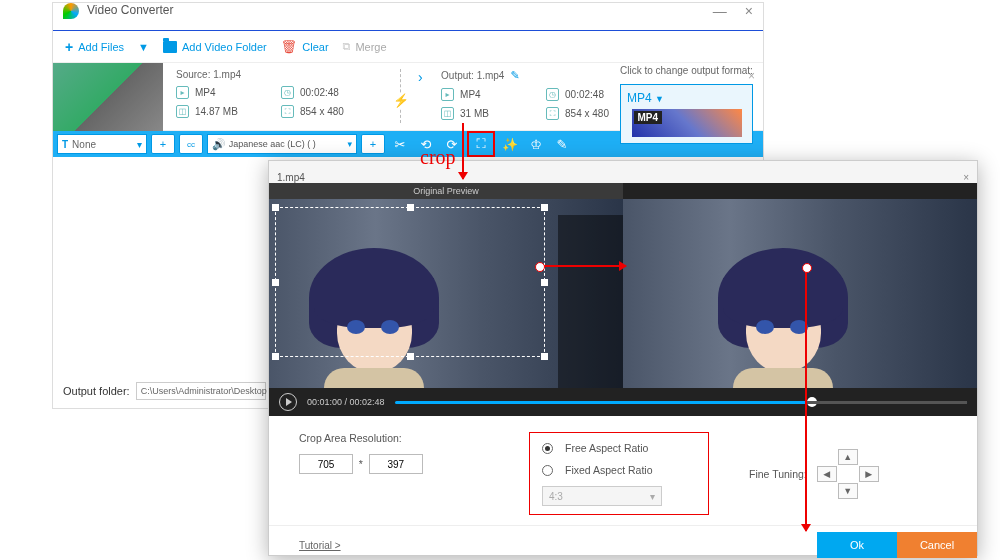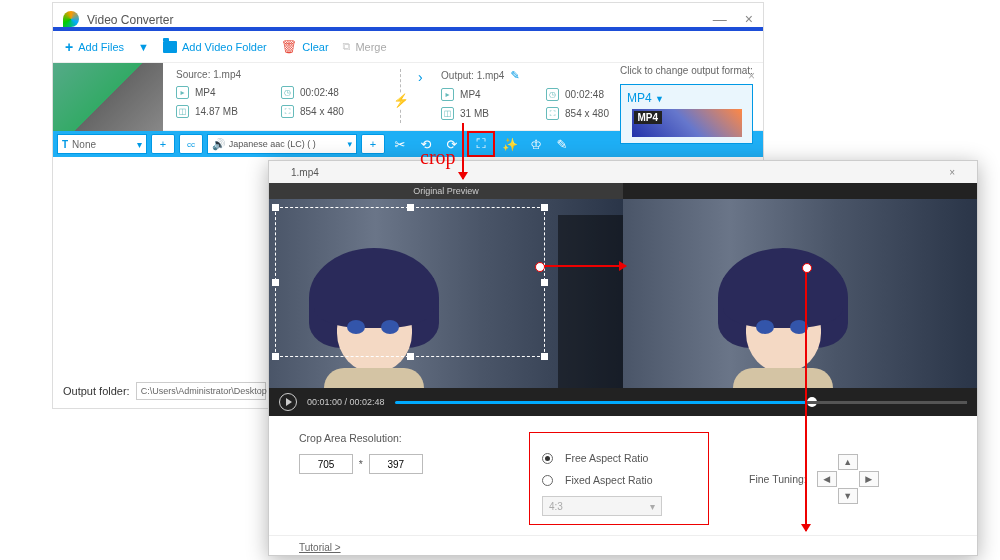--- a/index.html
+++ b/index.html
@@ -1,18 +1,18 @@
 <!DOCTYPE html>
 <html><head>
 <meta charset="utf-8">
 <style>
 *{box-sizing:border-box;margin:0;padding:0;font-family:"Segoe UI",Arial,sans-serif}
 body{width:1000px;height:560px;background:#fff;position:relative;overflow:hidden;font-size:11px;color:#333}
 .main-window{position:absolute;left:52px;top:2px;width:712px;height:407px;border:1px solid #ddd;background:#fff}
-.titlebar{height:28px;display:flex;align-items:flex-end;padding:0 10px;border-bottom:4px solid #1d4ed8}
+.titlebar{height:28px;display:flex;align-items:flex-start;padding:0 10px;border-bottom:1px solid #1d4ed8}
 .logo{width:16px;height:16px;background:conic-gradient(#f90,#0af,#0c0,#f90);border-radius:50% 50% 50% 0;margin-right:8px}
 .title{font-size:12px;color:#555}
 .winbtns{margin-left:auto;display:flex;gap:18px;color:#888;font-size:14px}
 .toolbar{height:32px;display:flex;align-items:center;padding:0 12px;gap:14px;border-bottom:1px solid #eee}
 .tbtn{display:flex;align-items:center;gap:5px;color:#0099e5;font-size:11px}
 .tbtn.gray{color:#aaa}
 .plus{color:#0099e5;font-weight:bold;font-size:14px}
 .chev{color:#0099e5;font-size:11px}
 .folder-i{width:14px;height:12px;background:#0099e5;border-radius:1px;position:relative}
 .folder-i:before{content:"";position:absolute;top:-3px;left:0;width:6px;height:3px;background:#0099e5;border-radius:1px 1px 0 0}
@@ -43,21 +43,21 @@
 .sidebar{position:absolute;right:10px;top:62px;width:133px;text-align:left}
 .sidelbl{font-size:10px;color:#666;margin-bottom:8px}
 .fmtbox{border:1px solid #0099e5;background:#eaf6fd;padding:6px}
 .fmtsel{color:#0099e5;font-size:12px;font-weight:400;margin-bottom:4px}
 .fmtthumb{width:110px;height:28px;background:linear-gradient(45deg,#23a,#67c,#f84);position:relative;margin:0 auto}
 .fmtbadge{position:absolute;top:2px;left:2px;background:#222;color:#fff;font-size:10px;font-weight:bold;padding:1px 4px}
 .bottombar{position:absolute;bottom:8px;left:10px;display:flex;align-items:center;gap:6px}
 .pathbox{width:130px;height:18px;border:1px solid #ccc;padding:0 4px;font-size:9px;color:#666;display:flex;align-items:center}
 
 .crop-dialog{position:absolute;left:268px;top:160px;width:710px;height:396px;background:#fff;border:1px solid #ccc;box-shadow:0 4px 20px rgba(0,0,0,.3)}
-.crop-title{height:22px;background:#f5f5f5;display:flex;align-items:center;padding:0 22px;font-size:10px;color:#555}
+.crop-title{height:22px;background:#f5f5f5;display:flex;align-items:flex-end;padding:0 8px;font-size:10px;color:#555}
 .crop-close{margin-left:auto;color:#888}
 .previews{display:flex;height:205px}
 .prev{flex:1;position:relative;background:#222}
 .prev-hdr{position:absolute;top:0;left:0;right:0;height:16px;background:#3a3a3a;color:#ccc;font-size:9px;text-align:center;line-height:16px}
 .anime{position:absolute;top:16px;left:0;right:0;bottom:0;background:linear-gradient(90deg,#4a5568 0%,#6a7588 30%,#4a5568 60%,#2a3548 100%);overflow:hidden}
 .face{position:absolute;width:130px;height:150px;bottom:-10px}
 .face.left{left:40px}
 .face.right{left:95px}
 .hair{position:absolute;width:130px;height:100px;background:#2a2a5a;border-radius:60% 60% 30% 30%;top:0}
 .fringe{position:absolute;width:120px;height:50px;background:#2a2a5a;top:30px;left:5px;border-radius:0 0 40% 40%}
@@ -75,21 +75,21 @@
 .player{height:28px;background:#222;display:flex;align-items:center;padding:0 10px;gap:10px;color:#ccc;font-size:9px}
 .playbtn{width:18px;height:18px;border:1.5px solid #ccc;border-radius:50%;display:flex;align-items:center;justify-content:center}
 .playbtn:before{content:"";border-left:6px solid #ccc;border-top:4px solid transparent;border-bottom:4px solid transparent;margin-left:2px}
 .progress{flex:1;height:3px;background:#0af;position:relative;border-radius:2px}
 .progress:after{content:"";position:absolute;right:0;width:28%;height:3px;background:#555}
 .phead{position:absolute;left:72%;top:-4px;width:10px;height:10px;background:#fff;border-radius:50%}
 .settings{padding:16px 30px 10px;display:flex;gap:40px;font-size:10.5px;color:#555}
 .scol1{width:190px}
 .srow{display:flex;align-items:center;margin-bottom:10px;gap:6px}
 .sinput{width:54px;height:20px;border:1px solid #bbb;text-align:center;font-size:10px}
-.aspectbox{border:1.5px solid #e00;padding:19px 18px 8px 12px;width:180px}
+.aspectbox{border:1.5px solid #e00;padding:9px 18px 8px 12px;width:180px}
 .radio{width:11px;height:11px;border:1.5px solid #666;border-radius:50%;display:inline-flex;align-items:center;justify-content:center;margin-right:6px}
 .radio.checked:before{content:"";width:5px;height:5px;background:#333;border-radius:50%}
 .sel{width:120px;height:20px;border:1px solid #ccc;background:#f5f5f5;color:#aaa;padding:0 6px;font-size:10px;display:flex;align-items:center;justify-content:space-between;margin-top:6px}
 .finetune{display:flex;align-items:center;gap:10px}
 .dpad{display:grid;grid-template-columns:20px 20px 20px;grid-template-rows:16px 16px 16px;gap:1px}
 .dbtn{border:1px solid #bbb;display:flex;align-items:center;justify-content:center;font-size:9px;color:#666;background:#fafafa}
 .dbtn.empty{border:none;background:none}
 .dialog-foot{display:flex;align-items:center;padding:6px 0 6px 30px;border-top:1px solid #eee}
 .tut{color:#666;font-size:10px;text-decoration:underline}
 .dbtns{margin-left:auto;display:flex}
@@ -309,19 +309,23 @@
           <div class="dbtn empty"></div>
           <div class="dbtn">▶</div>
         <div class="dbtn empty"></div>
           <div class="dbtn">▼</div>
           <div class="dbtn empty"></div>
       </div>
     </div>
   </div>
   <div class="dialog-foot">
     <span class="tut">Tutorial &gt;</span>
+    <div class="dbtns">
+      <div class="dok">Ok</div>
+      <div class="dcancel">Cancel</div>
+    </div>
   </div>
 </div>
 
 <div class="annot crop-label">crop</div>
 <div class="annot arrow-v"></div>
 <div class="annot arrow-h"></div>
 <div class="annot arrow-d"></div>
 
 </body></html>

